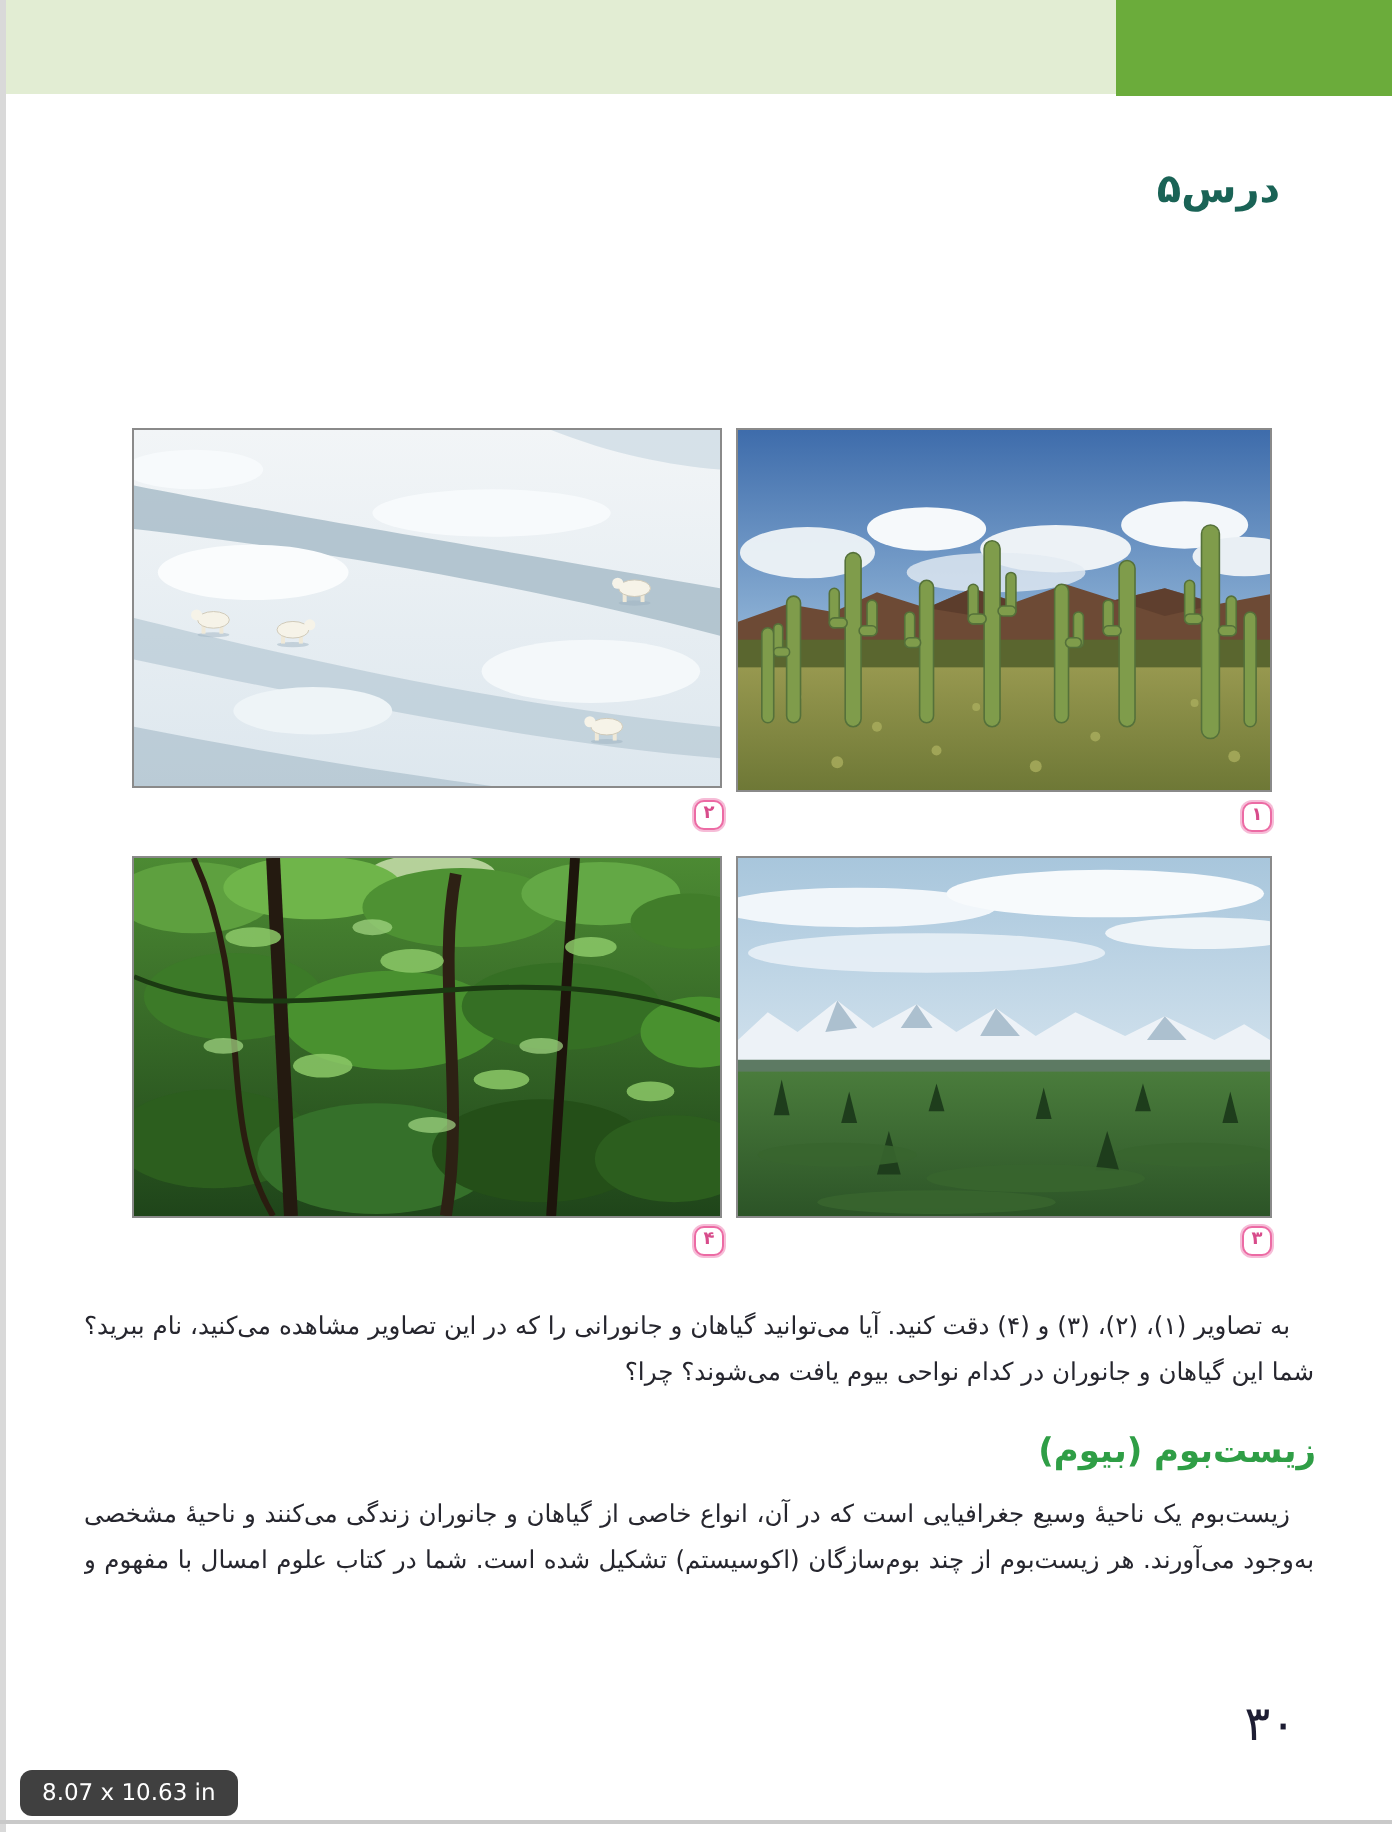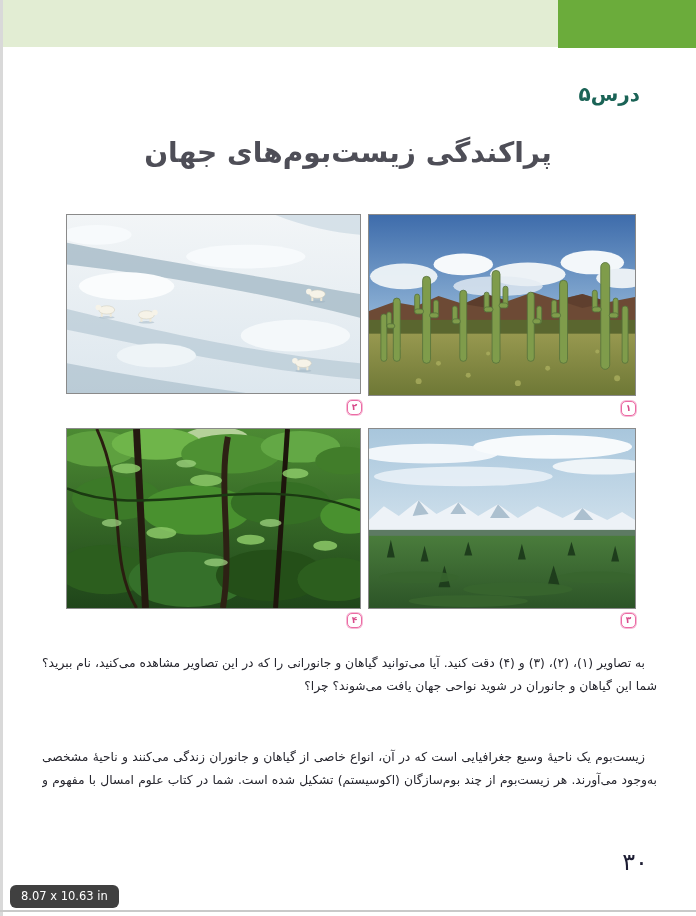--- a/index.html
+++ b/index.html
@@ -69,21 +69,20 @@
 </style>
 </head>
 <body>
 
 <div class="page">
   <div class="left-strip"></div>
   <div class="topbar-light"></div>
   <div class="topbar-dark"></div>
 
   <div class="lesson-label">درس۵</div>
-  <div class="doc-title">پراکندگی زیست‌بوم‌های جهان</div>
 
   <figure class="photo" id="photo-polar">
     <svg viewBox="0 0 295 180" preserveAspectRatio="none">
       <defs>
         <linearGradient id="pbg" x1="0" y1="0" x2="0" y2="1">
           <stop offset="0" stop-color="#f2f5f7"></stop>
             <stop offset="1" stop-color="#dde7ee"></stop>
         </linearGradient>
       </defs>
       <rect width="295" height="180" fill="url(#pbg)"></rect>
@@ -306,23 +305,24 @@
     </svg>
   </figure>
 
   <div class="num-badge" id="badge-polar">۲</div>
   <div class="num-badge" id="badge-desert">۱</div>
   <div class="num-badge" id="badge-jungle">۴</div>
   <div class="num-badge" id="badge-tundra">۳</div>
 
   <div class="text-block" id="intro-paragraph">
     <div class="line full indent">به تصاویر (۱)، (۲)، (۳) و (۴) دقت کنید. آیا می‌توانید گیاهان و جانورانی را که در این تصاویر مشاهده می‌کنید، نام ببرید؟ به نظر</div>
-    <div class="line">شما این گیاهان و جانوران در شوید نواحی جهان یافت می‌شوند؟ چرا؟</div>
+    <div class="line">شما این گیاهان و جانوران در کدام نواحی بیوم یافت می‌شوند؟ چرا؟</div>
   </div>
 
+  <div class="section-heading">زیست‌بوم (بیوم)</div>
   <div class="text-block" id="biome-paragraph">
     <div class="line full indent">زیست‌بوم یک ناحیهٔ وسیع جغرافیایی است که در آن، انواع خاصی از گیاهان و جانوران زندگی می‌کنند و ناحیهٔ مشخصی را</div>
     <div class="line full">به‌وجود می‌آورند. هر زیست‌بوم از چند بوم‌سازگان (اکوسیستم) تشکیل شده است. شما در کتاب علوم امسال با مفهوم و اجزا و عناصر</div>
   </div>
 
   <div class="page-number">۳۰</div>
 
   <div class="size-badge">8.07 x 10.63 in</div>
   <div class="bottom-line"></div>
 </div>

